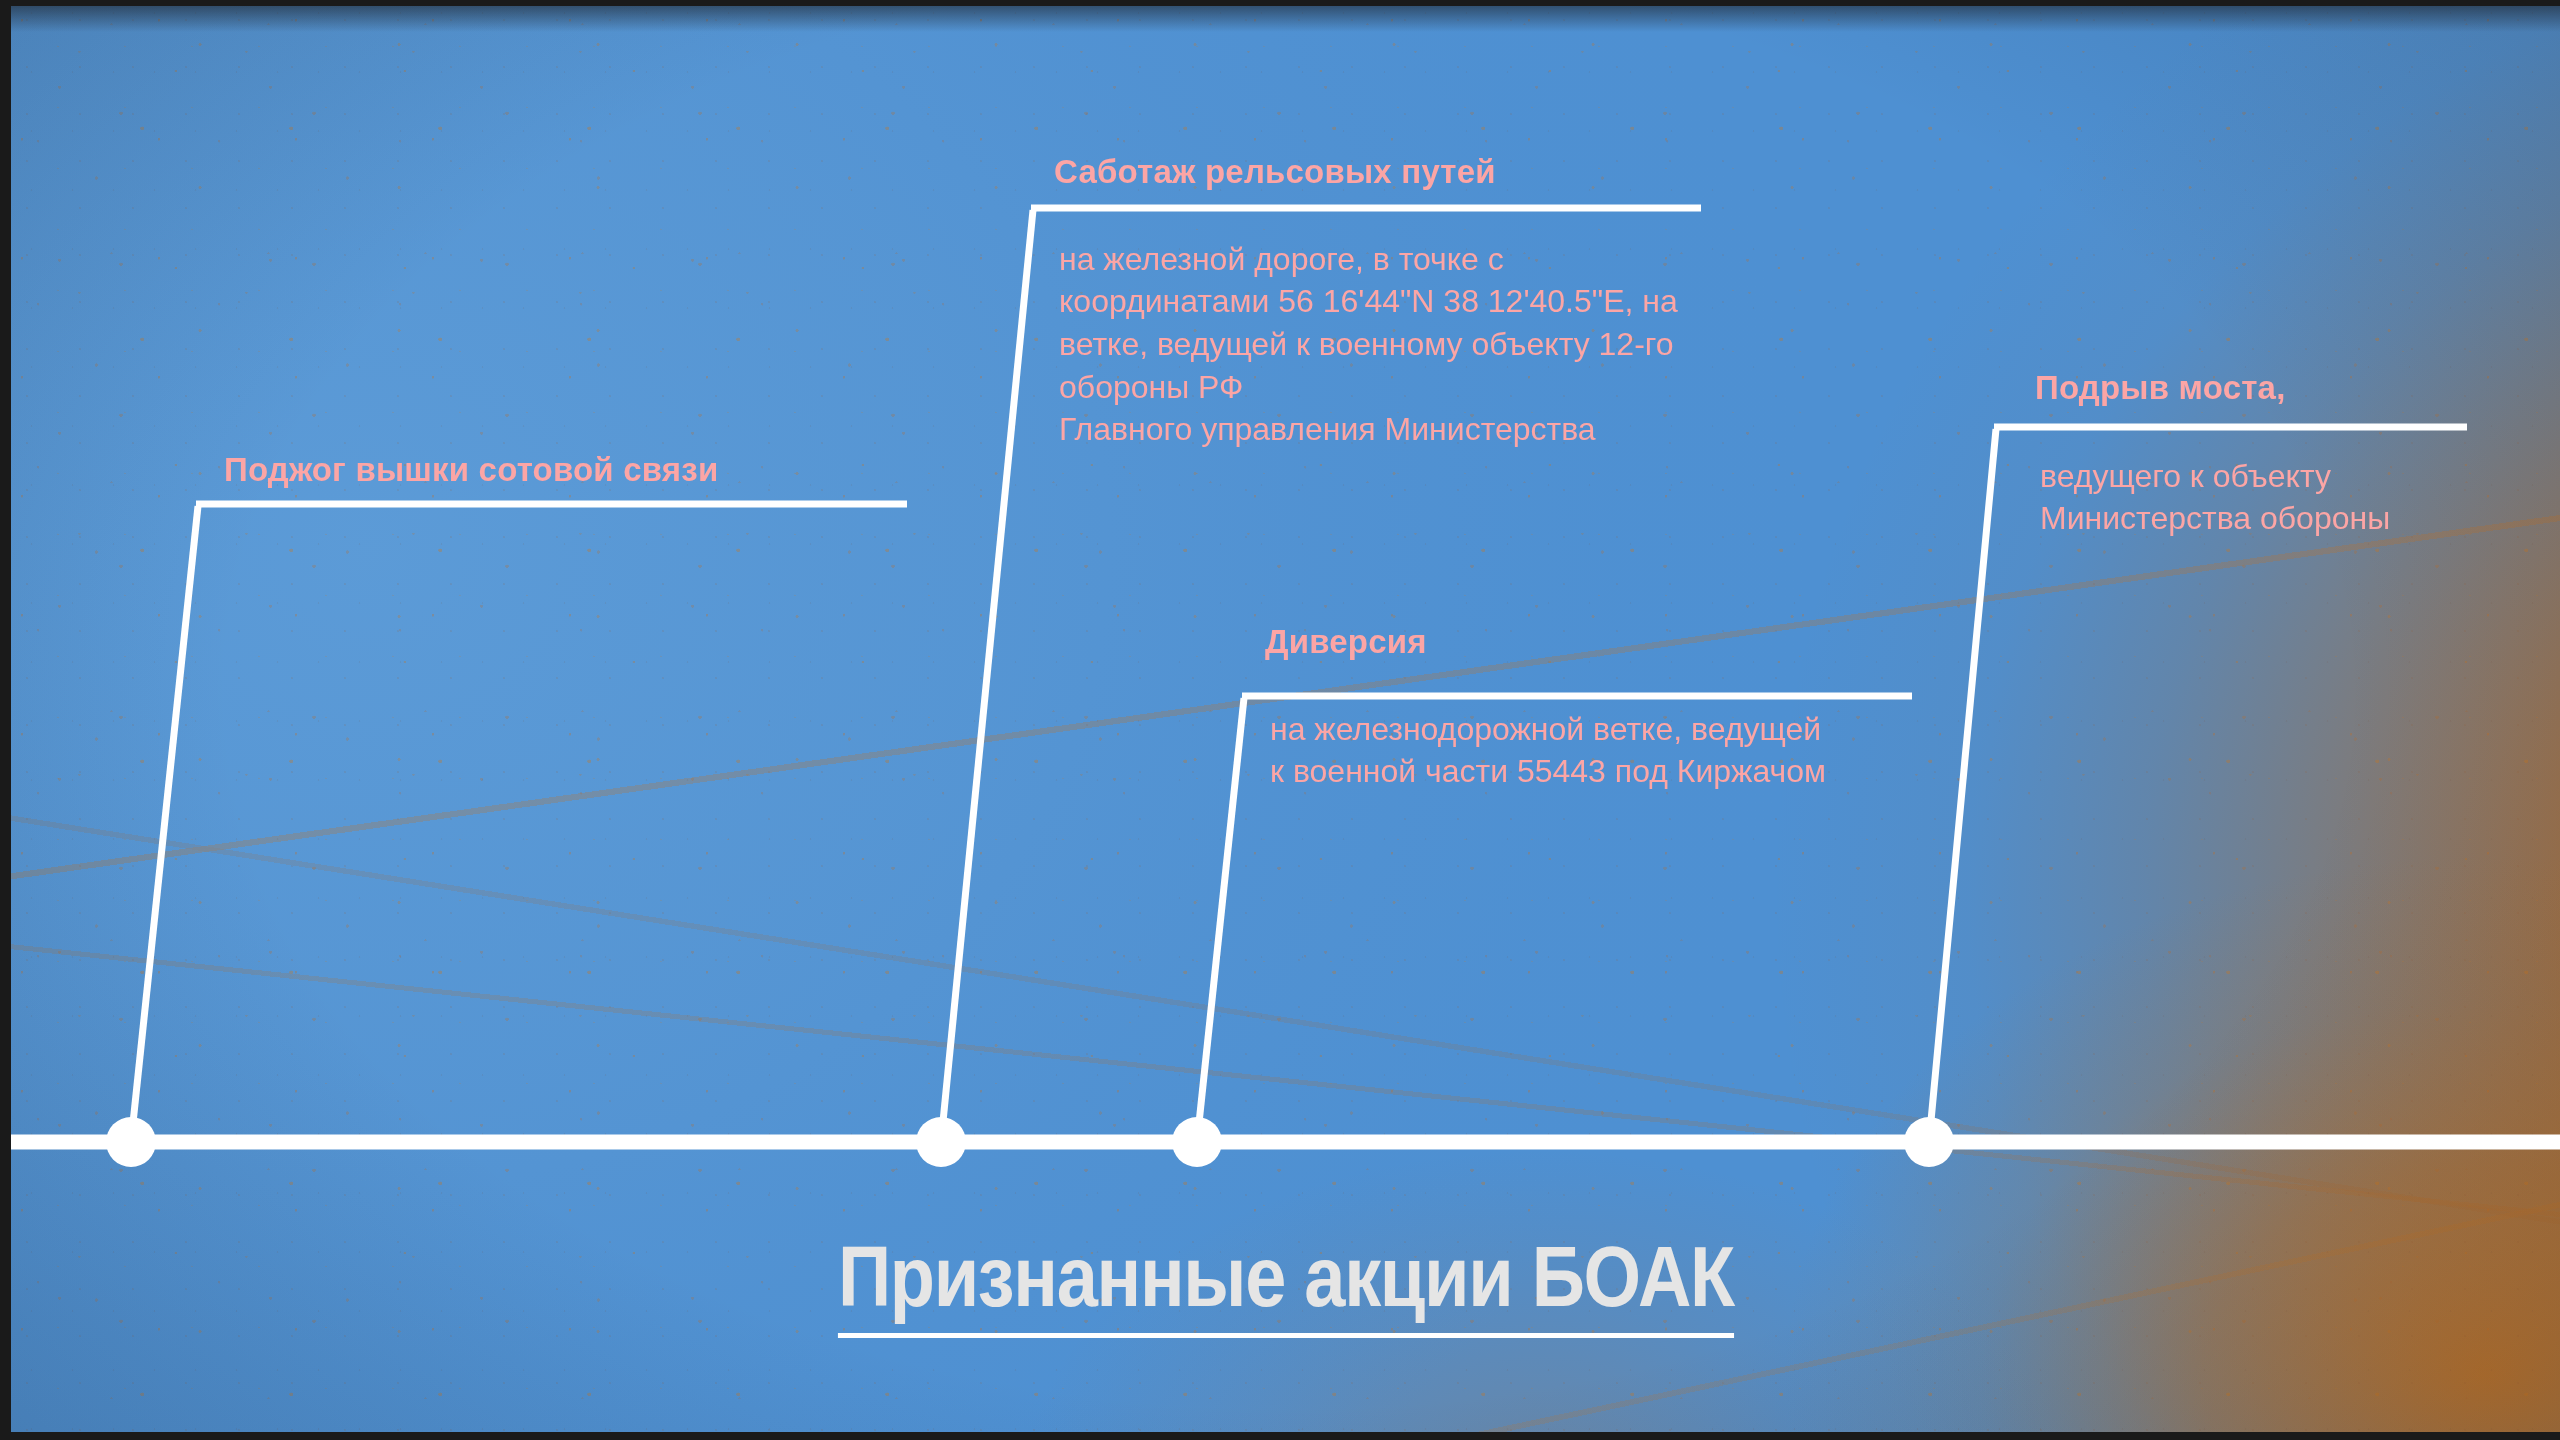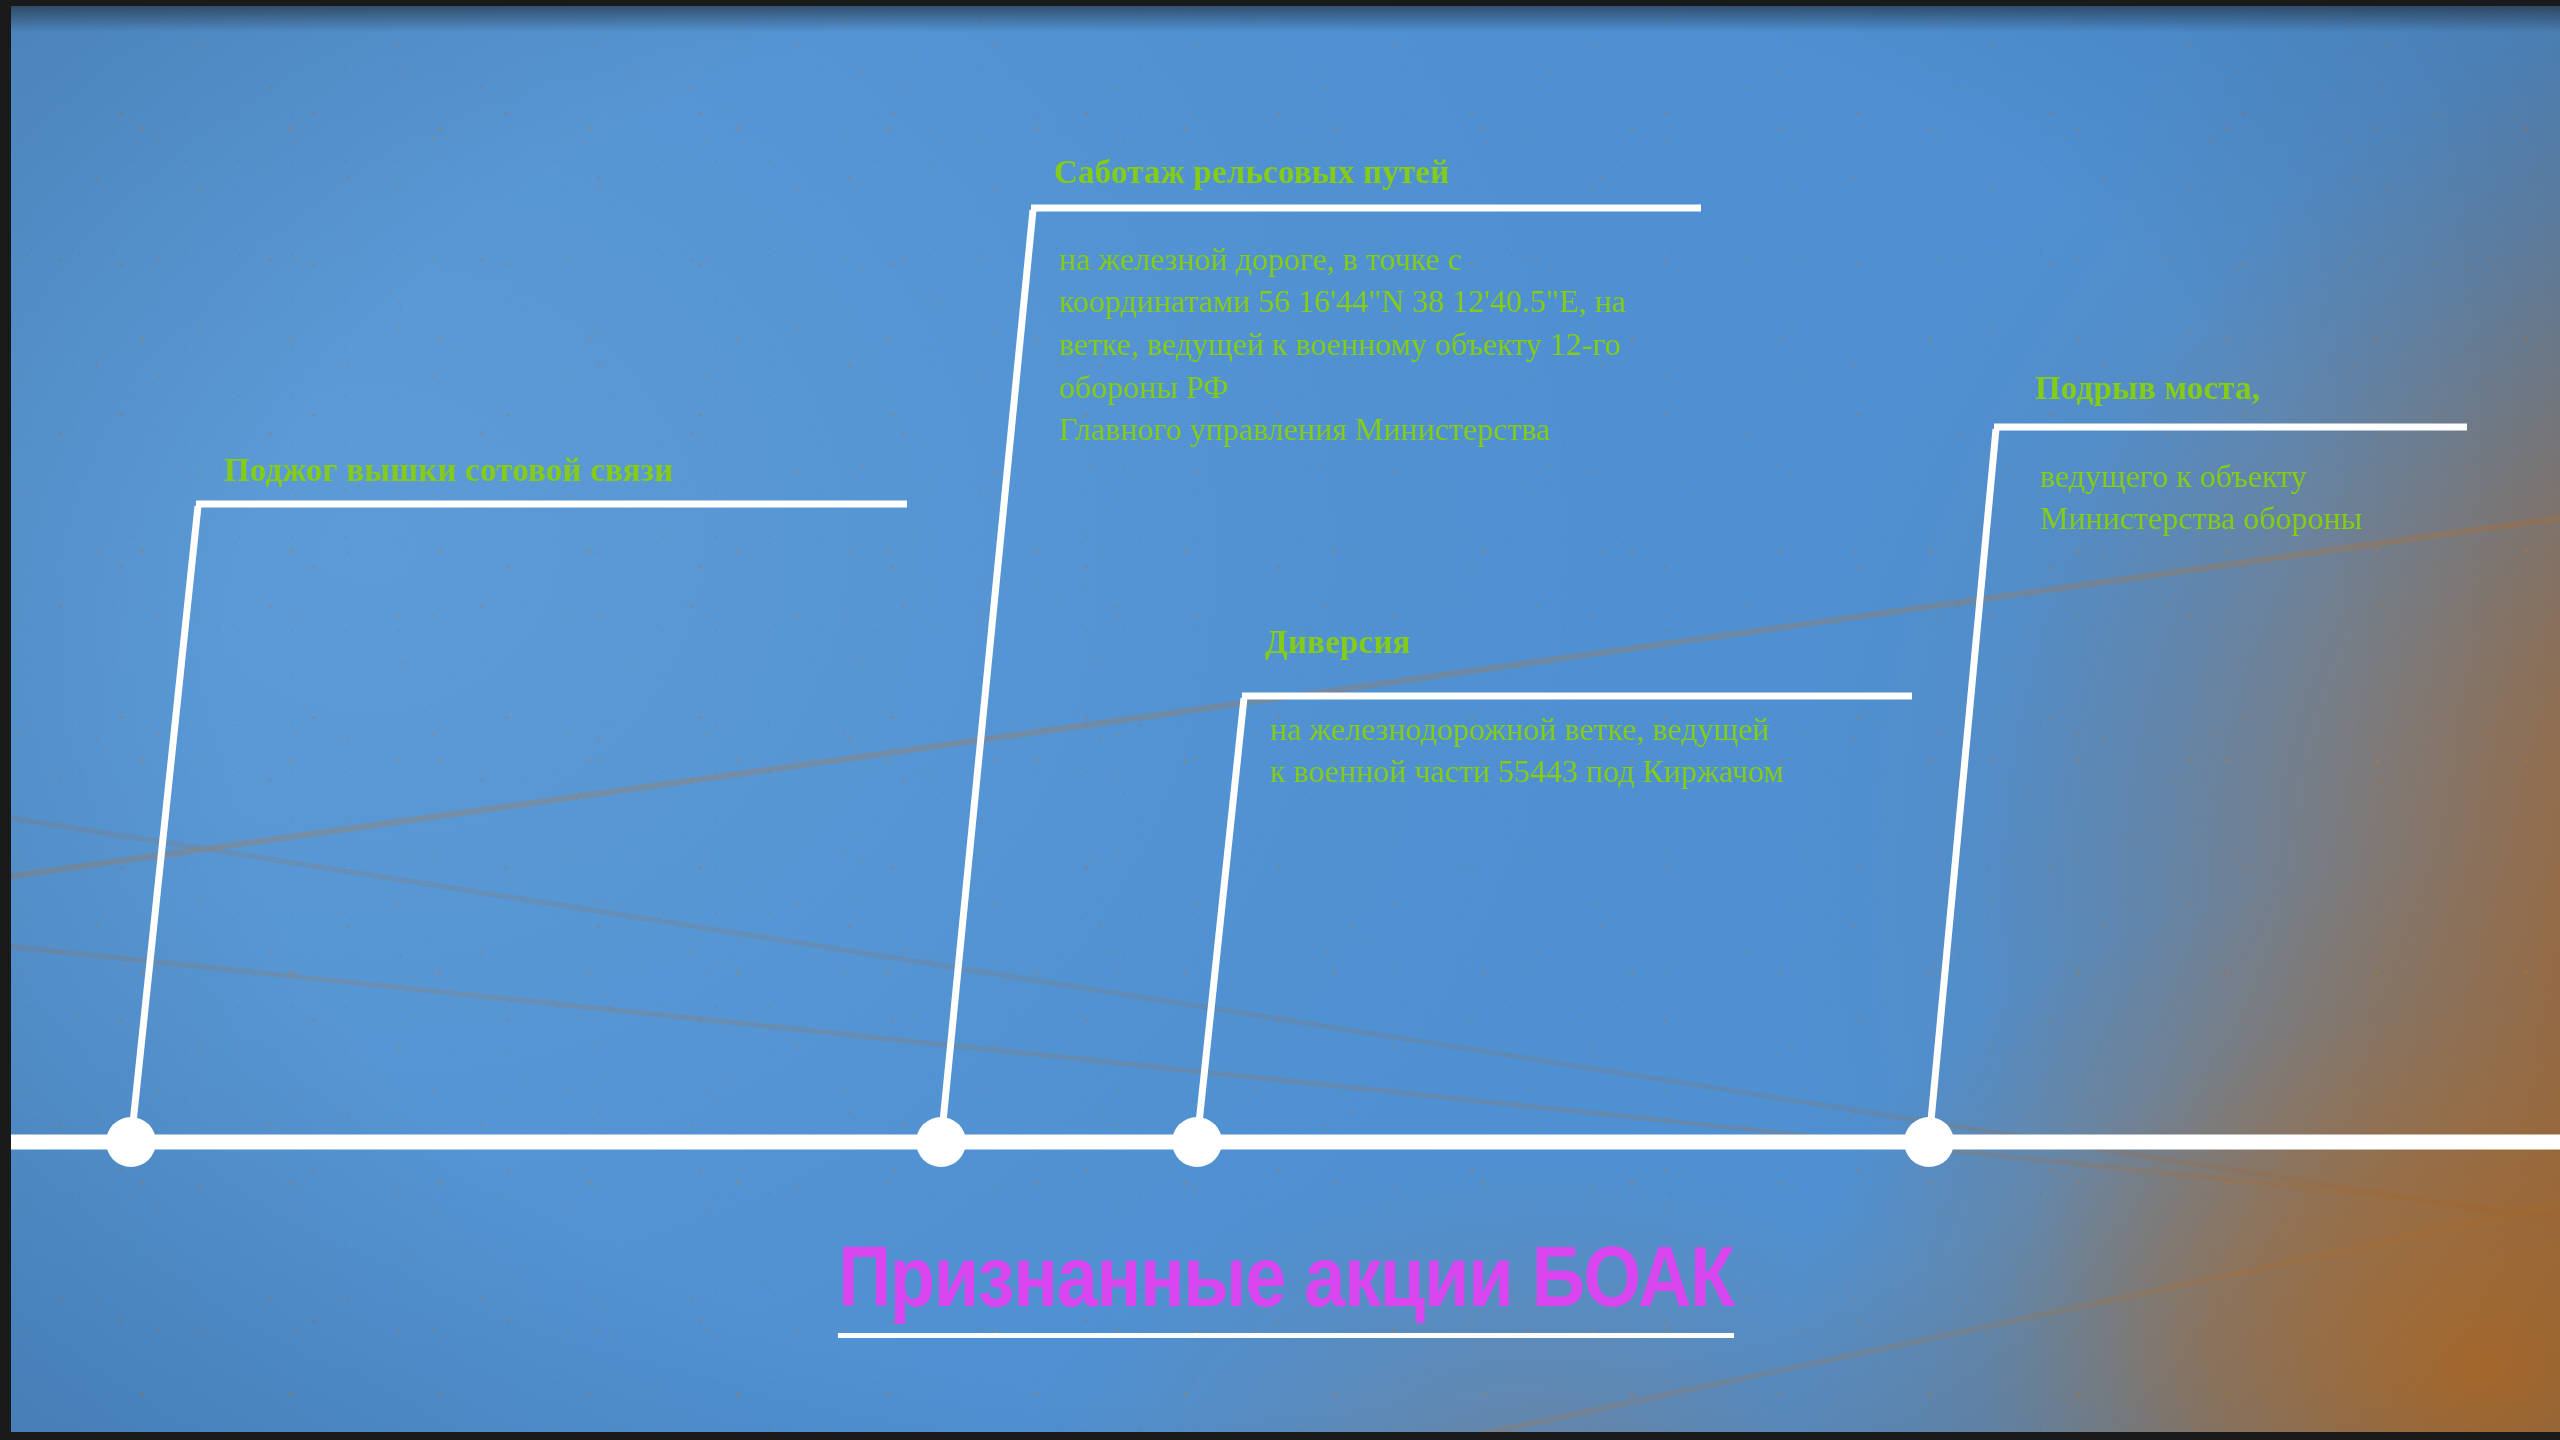--- a/index.html
+++ b/index.html
@@ -142,22 +142,21 @@
     position: absolute;
     inset: 0;
     width: 100%;
     height: 100%;
     overflow: visible;
   }
 
   
   .callout {
     position: absolute;
-    color: #84cc16;
-    font-family: Liberation Serif, serif;
+    color: #fca5a5;
   }
   .callout-heading {
     font-weight: 700;
     font-size: 33px;
     line-height: 1.18;
     letter-spacing: 0.2px;
     margin: 0 0 10px 0;
     white-space: nowrap;
   }
   .callout-body {
@@ -185,21 +184,21 @@
   #callout-4 .callout-heading { margin-left: -5px; }
   #callout-4 .callout-body    { margin-top: 47px; }
 
   
   #page-title {
     position: absolute;
     left: 0;
     right: 0;
     top: 1227px;
     text-align: center;
-    color: #d946ef;
+    color: #e5e5e5;
     pointer-events: none;
   }
   #page-title .title-text {
     display: inline-block;
     font-family: "Liberation Sans Narrow", "Liberation Sans", "DejaVu Sans Condensed", sans-serif;
     font-weight: 700;
     font-size: 86px;
     line-height: 1.0;
     letter-spacing: -1.5px;
     transform: scaleX(0.86);

